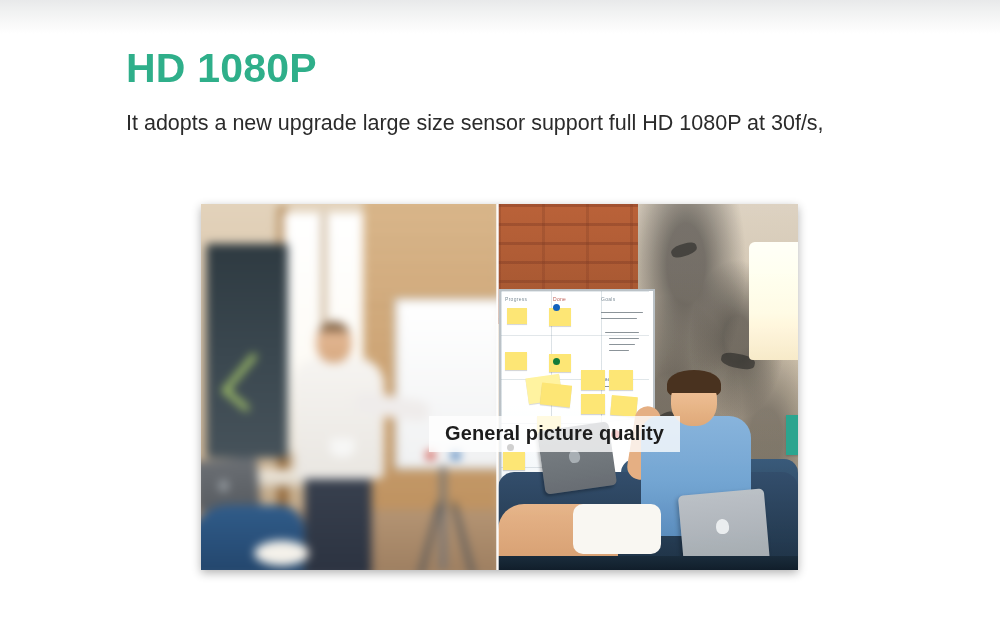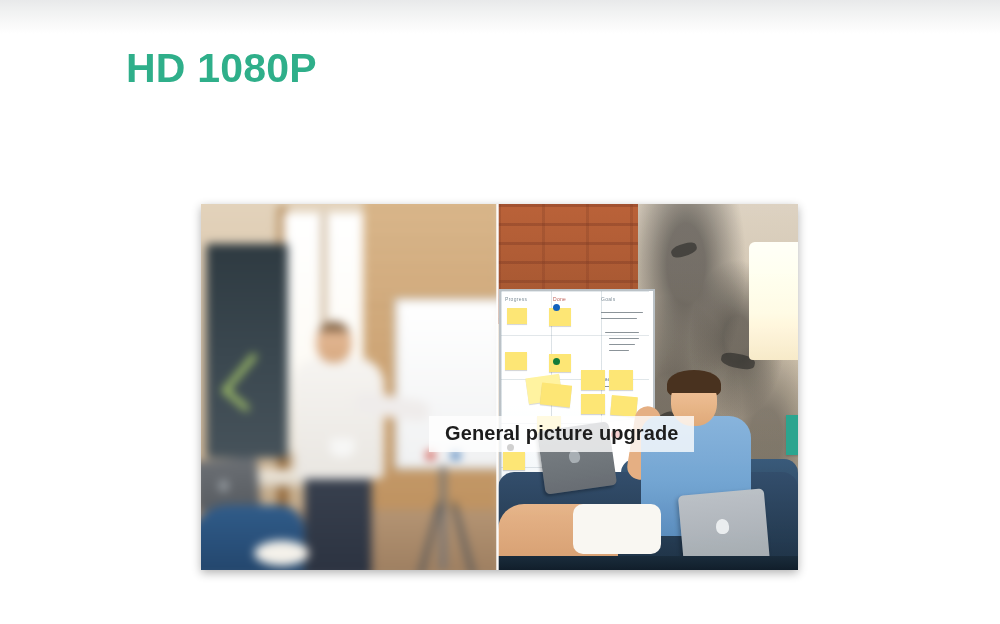--- a/index.html
+++ b/index.html
@@ -415,20 +415,21 @@
 </head>
 <body>
 
 <div class="page">
 
   <div class="page-top-gradient"></div>
 
   <div class="headline">HD 1080P</div>
 
   <div class="subtext">
+    <span class="line">It adopts a new upgrade large size sensor support full HD 1080P at 30f/s,</span>
   </div>
 
   <div class="photo-frame">
 
     <div class="half half-left">
       <div class="scene">
         <div class="layer bg-room"></div>
         <div class="layer wood-wall-left"></div>
         <div class="layer wood-slats"></div>
         <div class="layer door-frame"></div>
@@ -524,18 +525,18 @@
         <div class="layer laptop-mid"></div>
         <div class="layer laptop-mid-logo"></div>
         <div class="layer laptop-right"></div>
         <div class="layer laptop-right-logo"></div>
         <div class="layer floor-right"></div>
       </div>
     </div>
 
     <div class="seam"></div>
 
-    <div class="label-general">General picture upgrade</div>
+    <div class="label-general">General picture quality</div>
 
     <div class="badge-hd">HD 1080P</div>
   </div>
 
 </div>
 
 </body></html>

